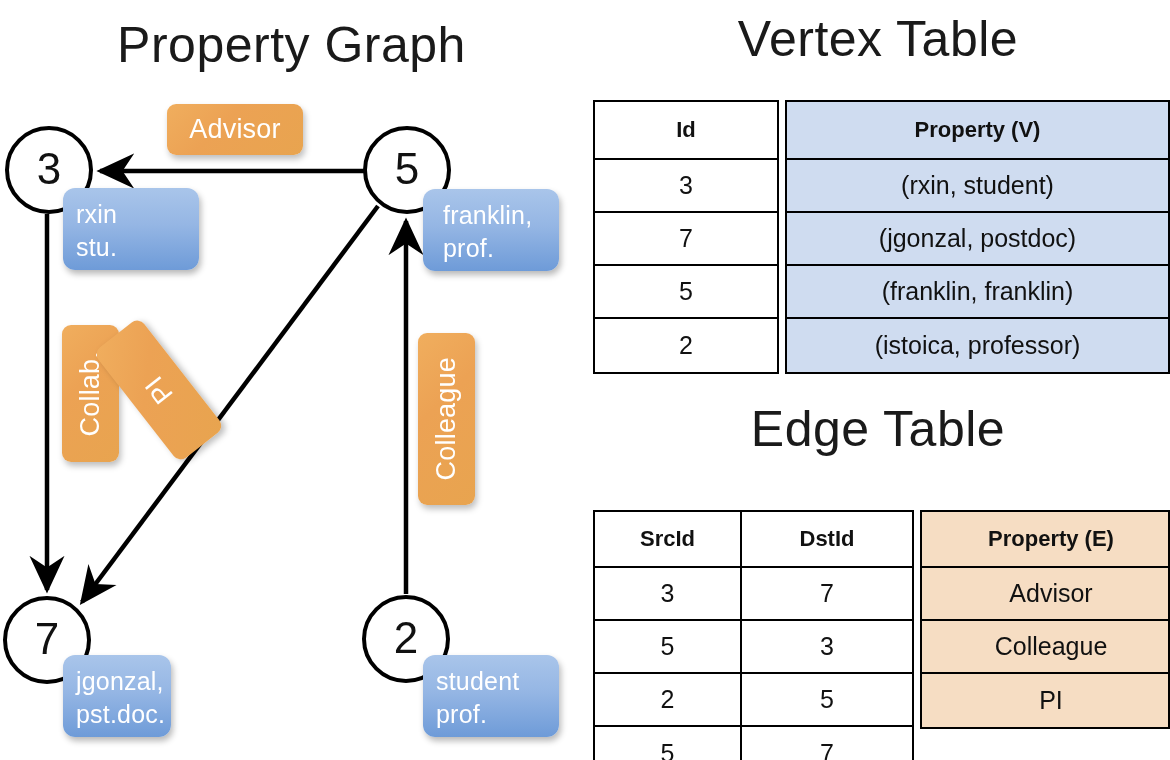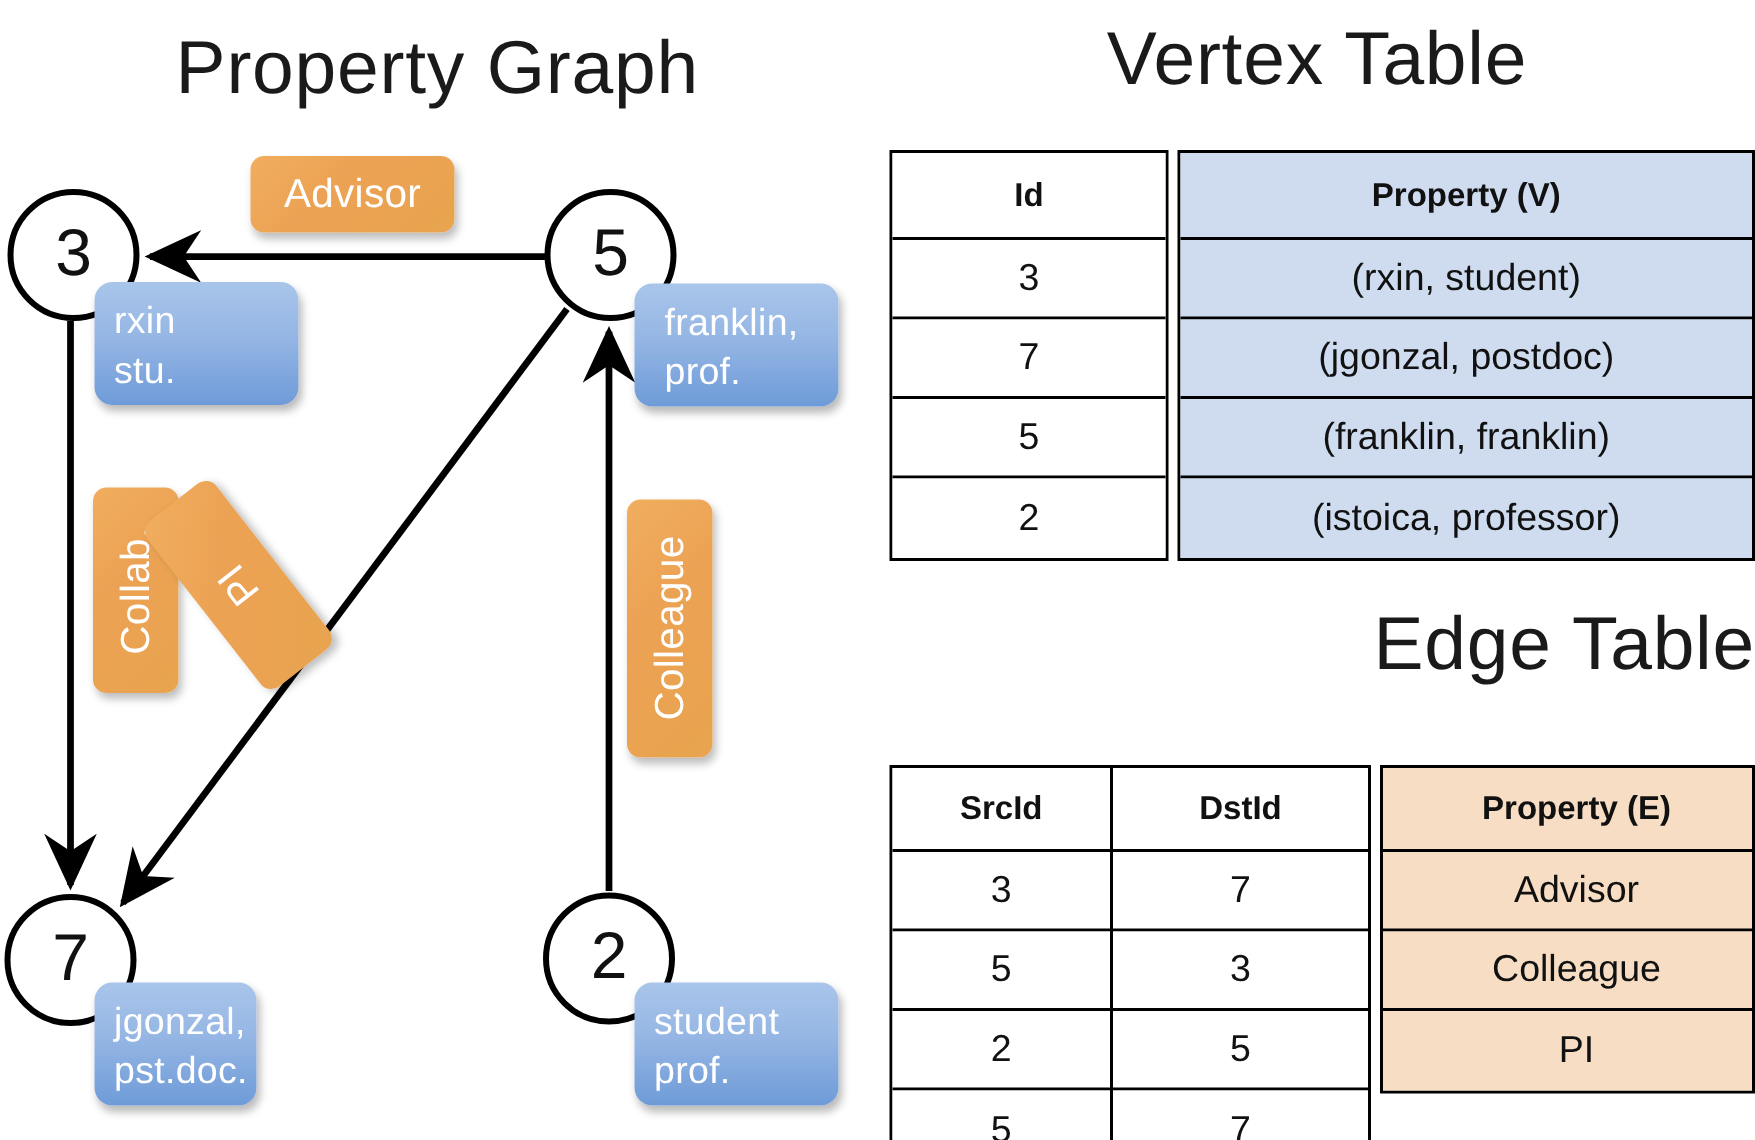--- a/index.html
+++ b/index.html
@@ -22,21 +22,21 @@
     position: absolute;
     font-weight: 300;
     font-size: 50px;
     line-height: 1;
     letter-spacing: 0.5px;
     white-space: nowrap;
     color: #1a1a1a;
   }
   #title-property-graph { left: 0; top: 20px; width: 583px; text-align: center; }
   #title-vertex-table   { left: 586px; top: 14px; width: 584px; text-align: center; }
-  #title-edge-table     { left: 586px; top: 404px; width: 584px; text-align: right; }
+  #title-edge-table     { left: 586px; top: 404px; width: 584px; text-align: center; }
 
   
   #graph-panel {
     position: absolute;
     left: 0; top: 0;
     width: 583px; height: 760px;
   }
   #graph-edges {
     position: absolute;
     left: 0; top: 0;

